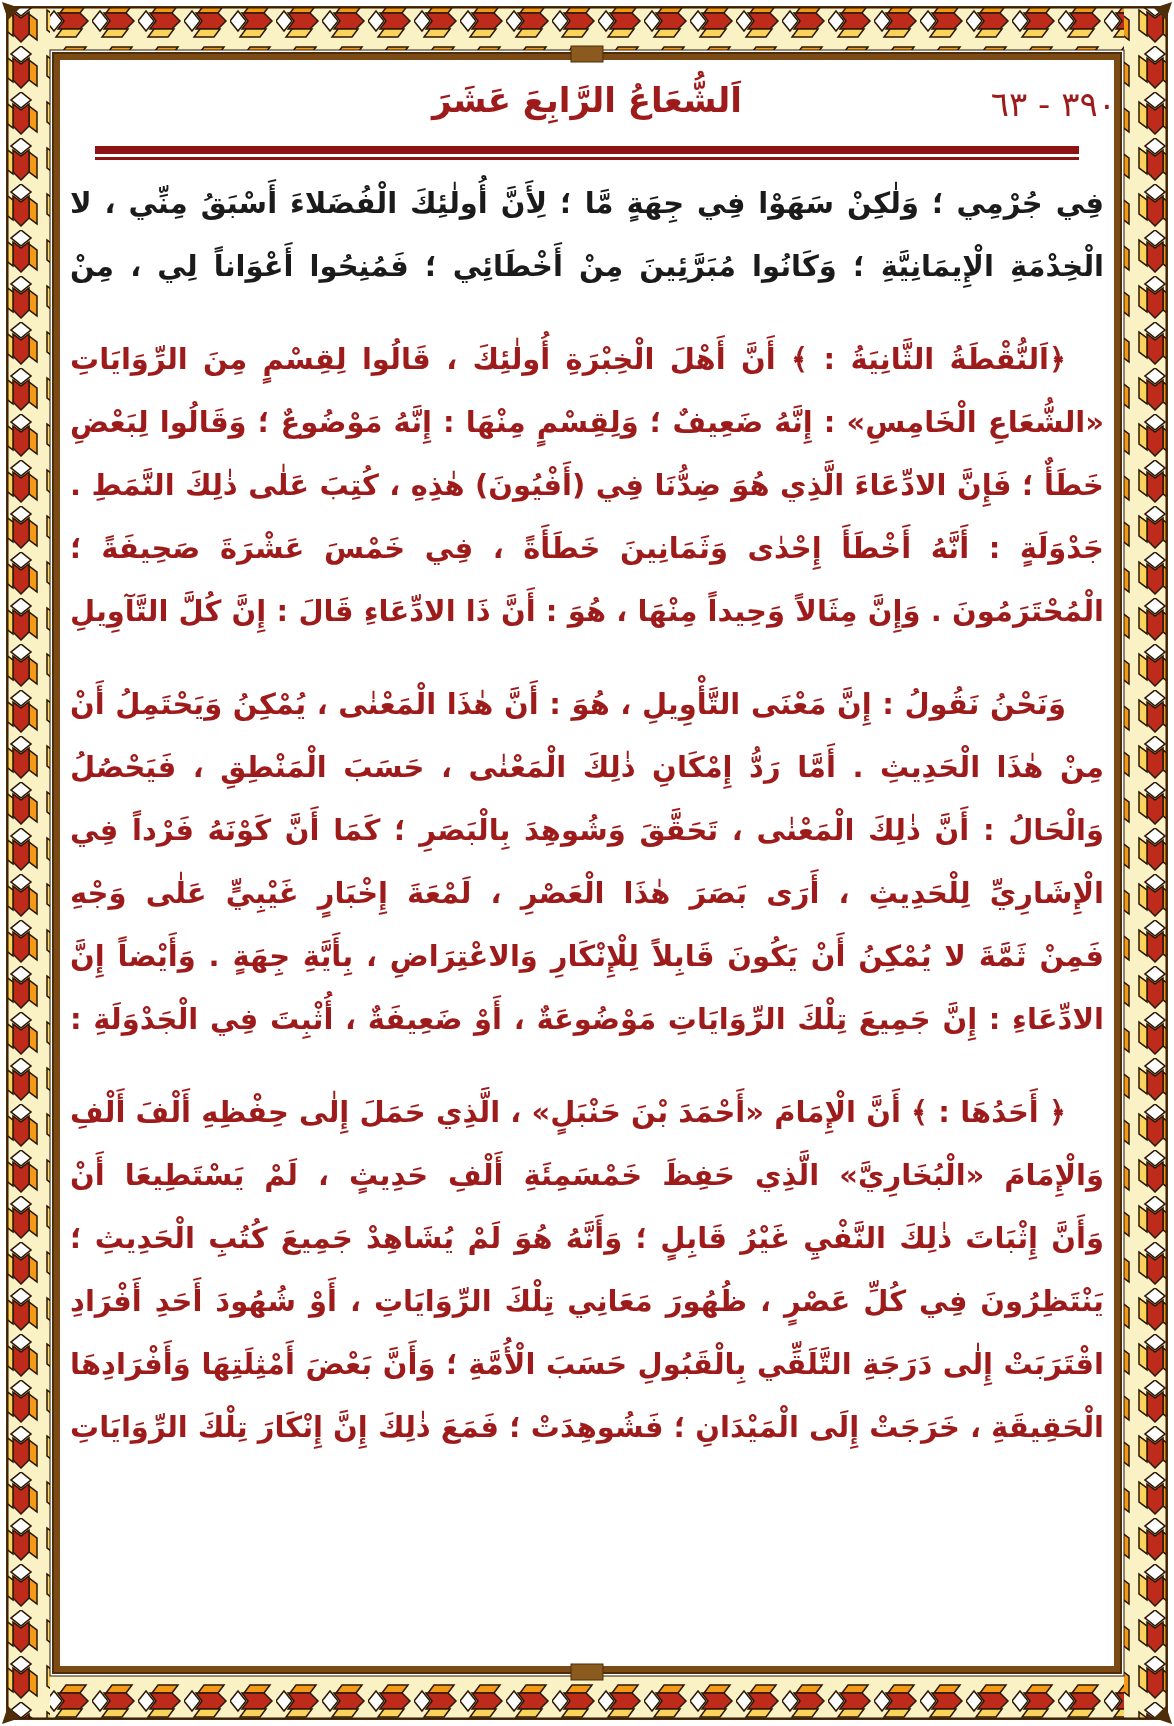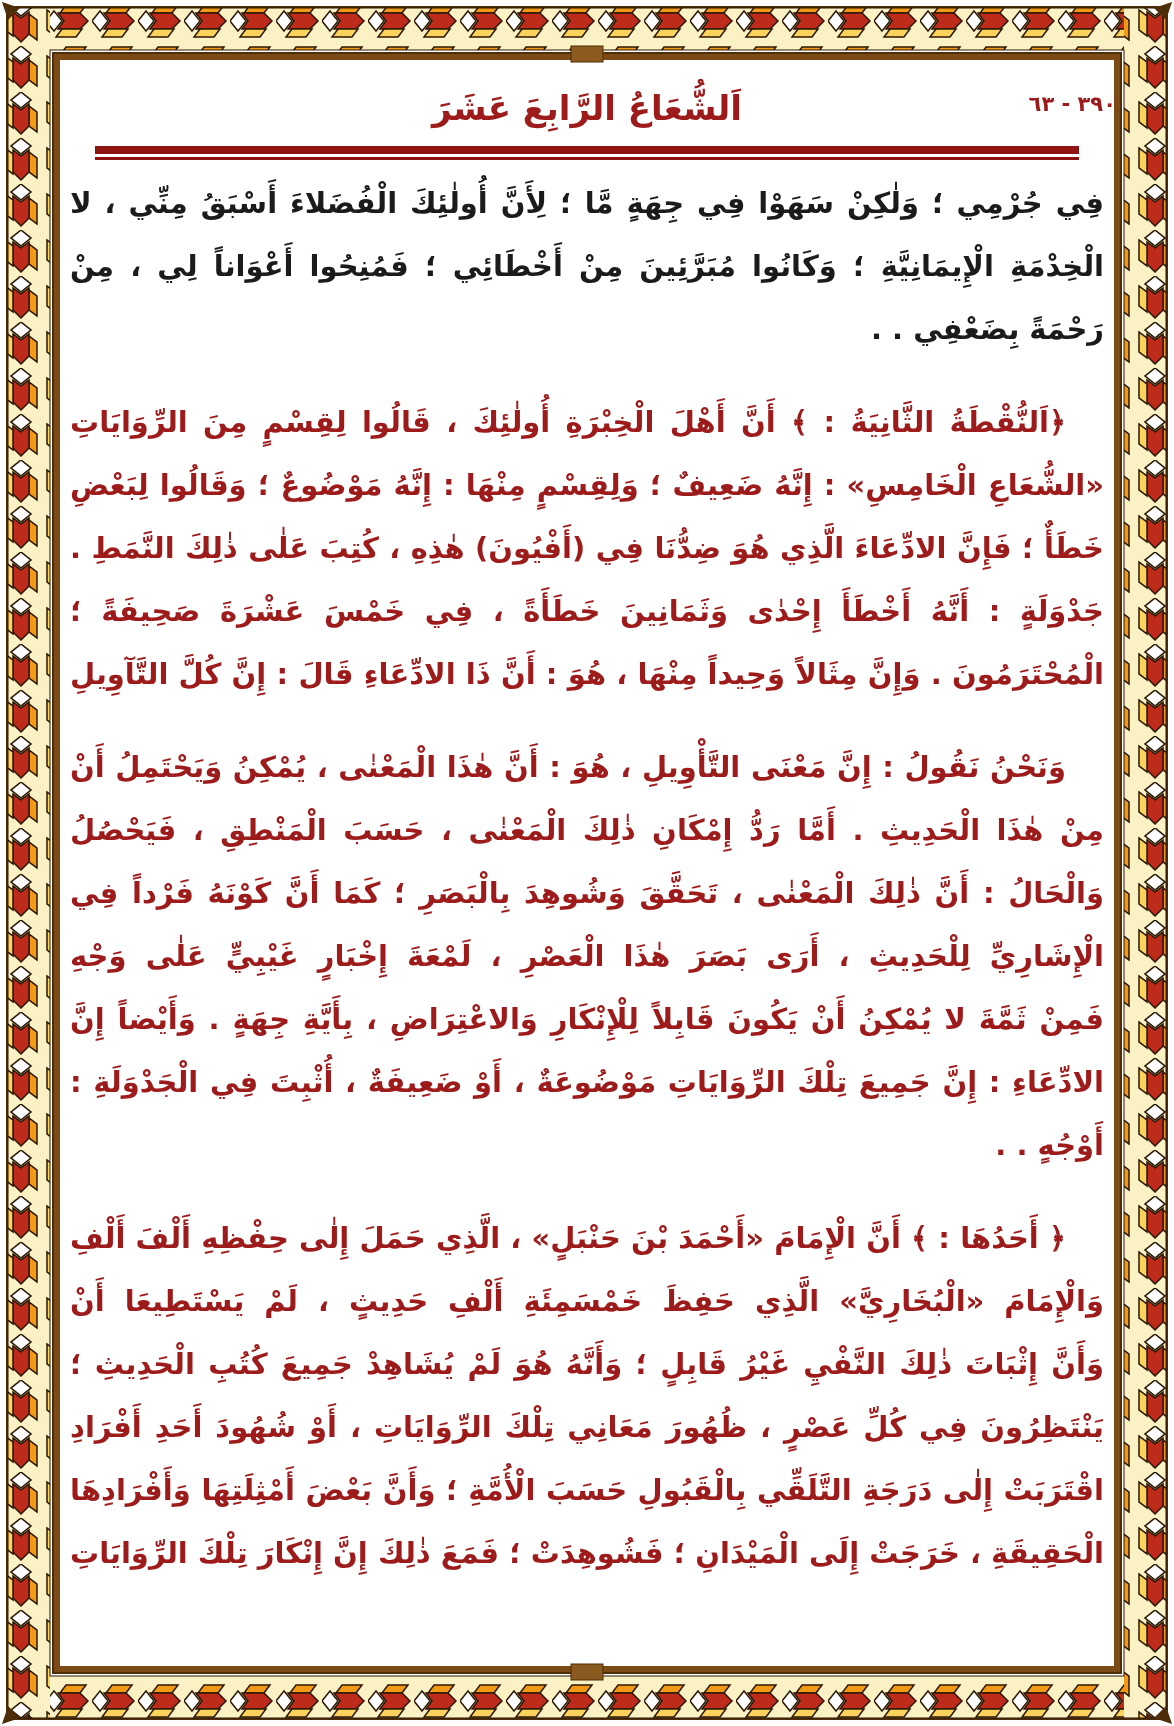--- a/index.html
+++ b/index.html
@@ -4,26 +4,26 @@
 <style>
   html,body{margin:0;padding:0;}
   body{
     width:1174px;height:1726px;position:relative;background:#ffffff;overflow:hidden;
     font-family:"DejaVu Sans",sans-serif;
   }
   .page{position:absolute;inset:0;}
   .frame{position:absolute;left:0;top:0;width:1174px;height:1726px;}
   .header{position:absolute;top:0;left:62px;right:62px;height:150px;}
   .title{
-    position:absolute;top:76px;left:0;right:0;margin:12px;text-align:center;
+    position:absolute;top:76px;left:0;right:0;margin:4px;text-align:center;
     font-size:34px;font-weight:bold;color:var(--red);direction:rtl;
   }
   .page-numbers{
-    position:absolute;top:92px;right:58px;direction:rtl;
-    font-size:21px;font-weight:bold;color:var(--red);letter-spacing:2px;
+    position:absolute;top:84px;right:58px;direction:rtl;
+    font-size:34px;font-weight:normal;color:var(--red);letter-spacing:2px;
   }
   .rule{position:absolute;top:146px;left:95px;right:95px;}
   .rule-thick{height:8px;background:var(--rule);}
   .rule-thin{height:3px;margin-top:3px;background:var(--rule);}
   .body{
     position:absolute;top:172px;left:70px;right:70px;bottom:56px;
     direction:rtl;overflow:hidden;
   }
   .para{font-size:29px;font-weight:bold;line-height:63px;color:var(--red);}
   .para.black{color:var(--black);}
@@ -87,37 +87,35 @@
 
   <div class="rule">
     <div class="rule-thick"></div>
     <div class="rule-thin"></div>
   </div>
 
   <main class="body">
       <div class="para black">
         <div class="line first">فِي جُرْمِي ؛ وَلٰكِنْ سَهَوْا فِي جِهَةٍ مَّا ؛ لِأَنَّ أُولٰئِكَ الْفُضَلاءَ أَسْبَقُ مِنِّي ، لا فِي الْخَطَأِ ، بَلْ فِي</div>
         <div class="line">الْخِدْمَةِ الْإِيمَانِيَّةِ ؛ وَكَانُوا مُبَرَّئِينَ مِنْ أَخْطَائِي ؛ فَمُنِحُوا أَعْوَاناً لِي ، مِنْ جَانِبِ الْعِنَايَةِ الْإِلٰهِيَّةِ ،</div>
-        <div class="line last">رَحْمَةً بِضَعْفِي . .</div>
       </div>
       <div class="para red indent">
         <div class="line first">﴿اَلنُّقْطَةُ الثَّانِيَةُ : ﴾  أَنَّ أَهْلَ الْخِبْرَةِ أُولٰئِكَ ، قَالُوا لِقِسْمٍ مِنَ الرِّوَايَاتِ الَّتِي فِي</div>
         <div class="line">«الشُّعَاعِ الْخَامِسِ» : إِنَّهُ ضَعِيفٌ ؛ وَلِقِسْمٍ مِنْهَا : إِنَّهُ مَوْضُوعٌ ؛ وَقَالُوا لِبَعْضِ تَأْوِيلاتِهَا : إِنَّهُ</div>
         <div class="line">خَطَأٌ ؛ فَإِنَّ الادِّعَاءَ الَّذِي هُوَ ضِدُّنَا فِي (أَفْيُونَ) هٰذِهِ ، كُتِبَ عَلٰى ذٰلِكَ النَّمَطِ . وَقَدْ أَثْبَتْنَا فِي</div>
         <div class="line">جَدْوَلَةٍ : أَنَّهُ أَخْطَأَ إِحْدٰى وَثَمَانِينَ خَطَأَةً ، فِي خَمْسَ عَشْرَةَ صَحِيفَةً ؛ فَلْيَشْهَدْهَا أَهْلُ الْخِبْرَةِ</div>
         <div class="line">الْمُحْتَرَمُونَ . وَإِنَّ مِثَالاً وَحِيداً مِنْهَا ، هُوَ : أَنَّ ذَا الادِّعَاءِ قَالَ : إِنَّ كُلَّ التَّآوِيلِ خَاطِئَةٌ ؛ وَإِنَّ</div>
       </div>
       <div class="para red indent">
         <div class="line first">وَنَحْنُ نَقُولُ : إِنَّ مَعْنَى التَّأْوِيلِ ، هُوَ : أَنَّ هٰذَا الْمَعْنٰى ، يُمْكِنُ وَيَحْتَمِلُ أَنْ يَكُونَ مُرَاداً</div>
         <div class="line">مِنْ هٰذَا الْحَدِيثِ . أَمَّا رَدُّ إِمْكَانِ ذٰلِكَ الْمَعْنٰى ، حَسَبَ الْمَنْطِقِ ، فَيَحْصُلُ بِإِثْبَاتِ اسْتِحَالَتِهِ .</div>
         <div class="line">وَالْحَالُ : أَنَّ ذٰلِكَ الْمَعْنٰى ، تَحَقَّقَ وَشُوهِدَ بِالْبَصَرِ ؛ كَمَا أَنَّ كَوْنَهُ فَرْداً فِي كُلِّيَّةِ طَبَقَةِ الْمَعْنَى</div>
         <div class="line">الْإِشَارِيِّ لِلْحَدِيثِ ، أَرَى بَصَرَ هٰذَا الْعَصْرِ ، لَمْعَةَ إِخْبَارٍ غَيْبِيٍّ عَلٰى وَجْهِ الْإِعْجَازِ بِالْمُشَاهَدَةِ ؛</div>
         <div class="line">فَمِنْ ثَمَّةَ لا يُمْكِنُ أَنْ يَكُونَ قَابِلاً لِلْإِنْكَارِ وَالاعْتِرَاضِ ، بِأَيَّةِ جِهَةٍ . وَأَيْضاً إِنَّ قَوْلَ صَاحِبِ</div>
         <div class="line">الادِّعَاءِ : إِنَّ جَمِيعَ تِلْكَ الرِّوَايَاتِ مَوْضُوعَةٌ ، أَوْ ضَعِيفَةٌ ، أُثْبِتَ فِي الْجَدْوَلَةِ : أَنَّهُ خَطَأٌ بِثَلاثَةِ</div>
-        <div class="line last">أَوْجُهٍ . .</div>
       </div>
       <div class="para red indent">
         <div class="line first">﴿ أَحَدُهَا : ﴾ أَنَّ الْإِمَامَ «أَحْمَدَ بْنَ حَنْبَلٍ» ، الَّذِي حَمَلَ إِلٰى حِفْظِهِ أَلْفَ أَلْفِ حَدِيثٍ ؛</div>
         <div class="line">وَالْإِمَامَ «الْبُخَارِيَّ» الَّذِي حَفِظَ خَمْسَمِئَةِ أَلْفِ حَدِيثٍ ، لَمْ يَسْتَطِيعَا أَنْ يَتَجَاسَرَا عَلٰى ذٰلِكَ ؛</div>
         <div class="line">وَأَنَّ إِثْبَاتَ ذٰلِكَ النَّفْيِ غَيْرُ قَابِلٍ ؛ وَأَنَّهُ هُوَ لَمْ يُشَاهِدْ جَمِيعَ كُتُبِ الْحَدِيثِ ؛ وَأَنَّ أَكْثَرَ الْأُمَّةِ</div>
         <div class="line">يَنْتَظِرُونَ فِي كُلِّ عَصْرٍ ، ظُهُورَ مَعَانِي تِلْكَ الرِّوَايَاتِ ، أَوْ شُهُودَ أَحَدِ أَفْرَادِ ذٰلِكَ الْكُلِّيِّ ؛ وَأَنَّهَا</div>
         <div class="line">اقْتَرَبَتْ إِلٰى دَرَجَةِ التَّلَقِّي بِالْقَبُولِ حَسَبَ الْأُمَّةِ ؛ وَأَنَّ بَعْضَ أَمْثِلَتِهَا وَأَفْرَادِهَا الَّتِي هِيَ عَيْنُ</div>
         <div class="line">الْحَقِيقَةِ ، خَرَجَتْ إِلَى الْمَيْدَانِ ؛ فَشُوهِدَتْ ؛ فَمَعَ ذٰلِكَ إِنَّ إِنْكَارَ تِلْكَ الرِّوَايَاتِ بِالْكُلِّيَّةِ ،</div>
       </div>
     </main>

